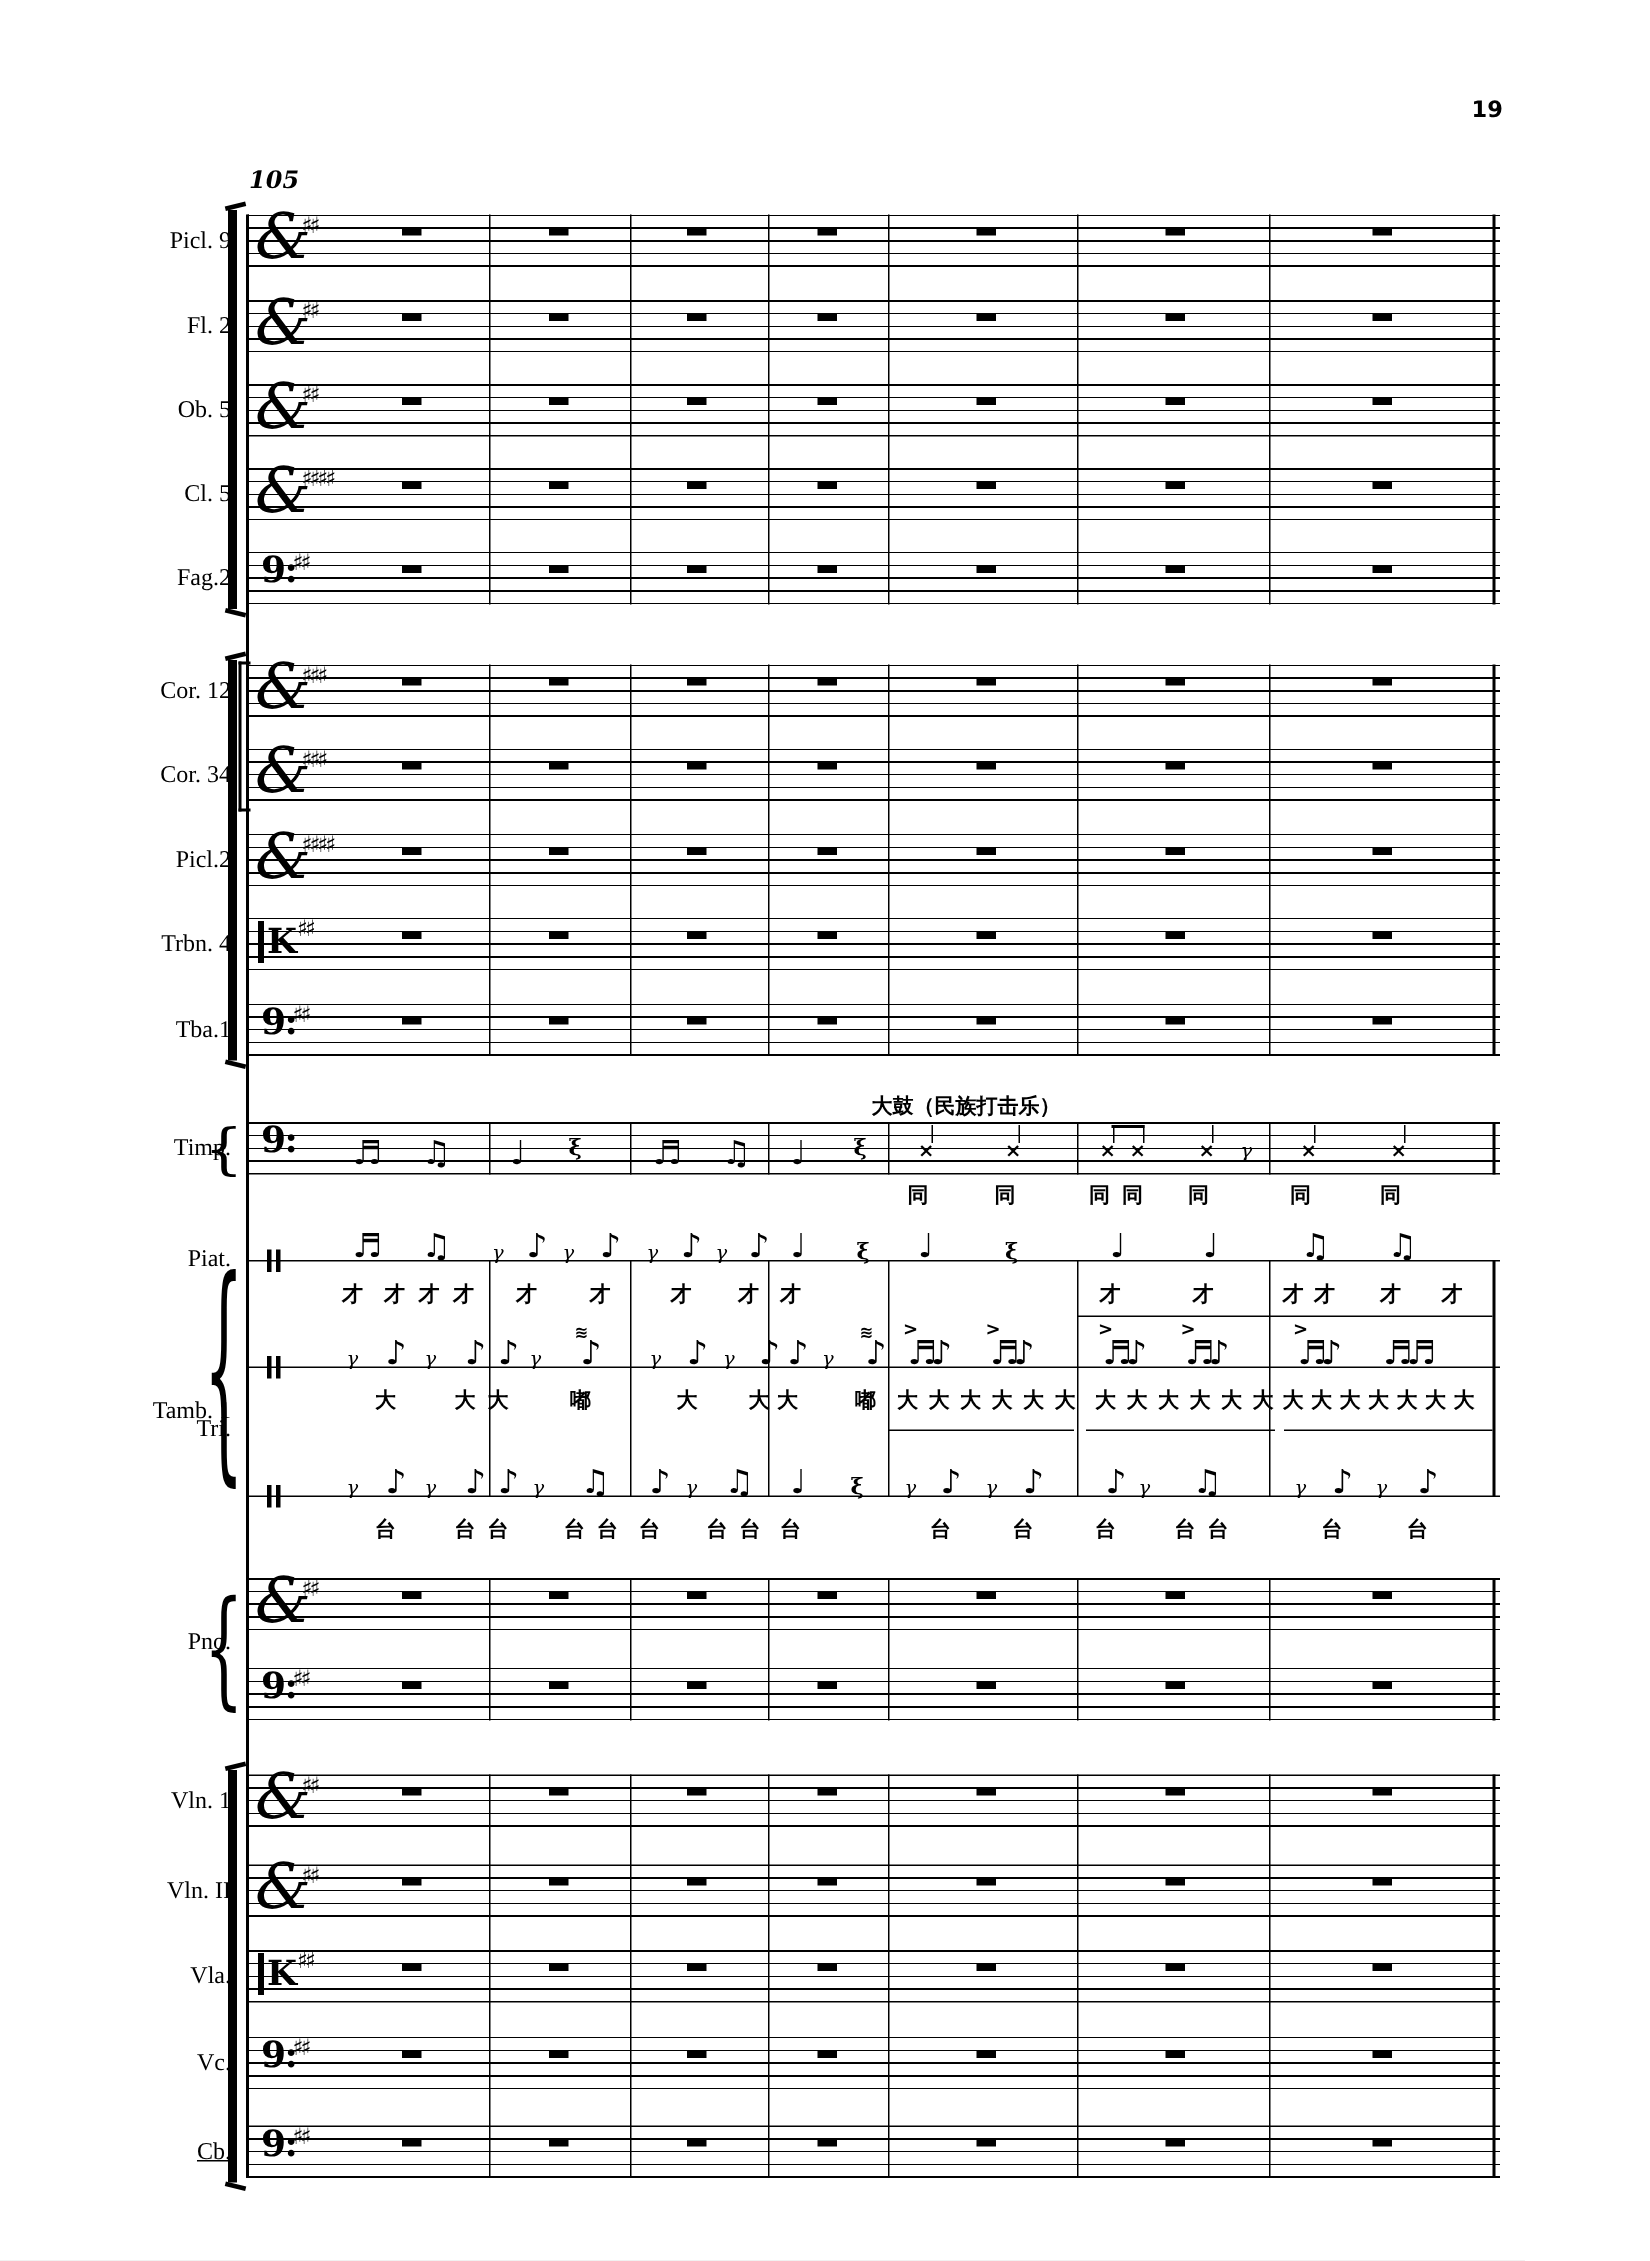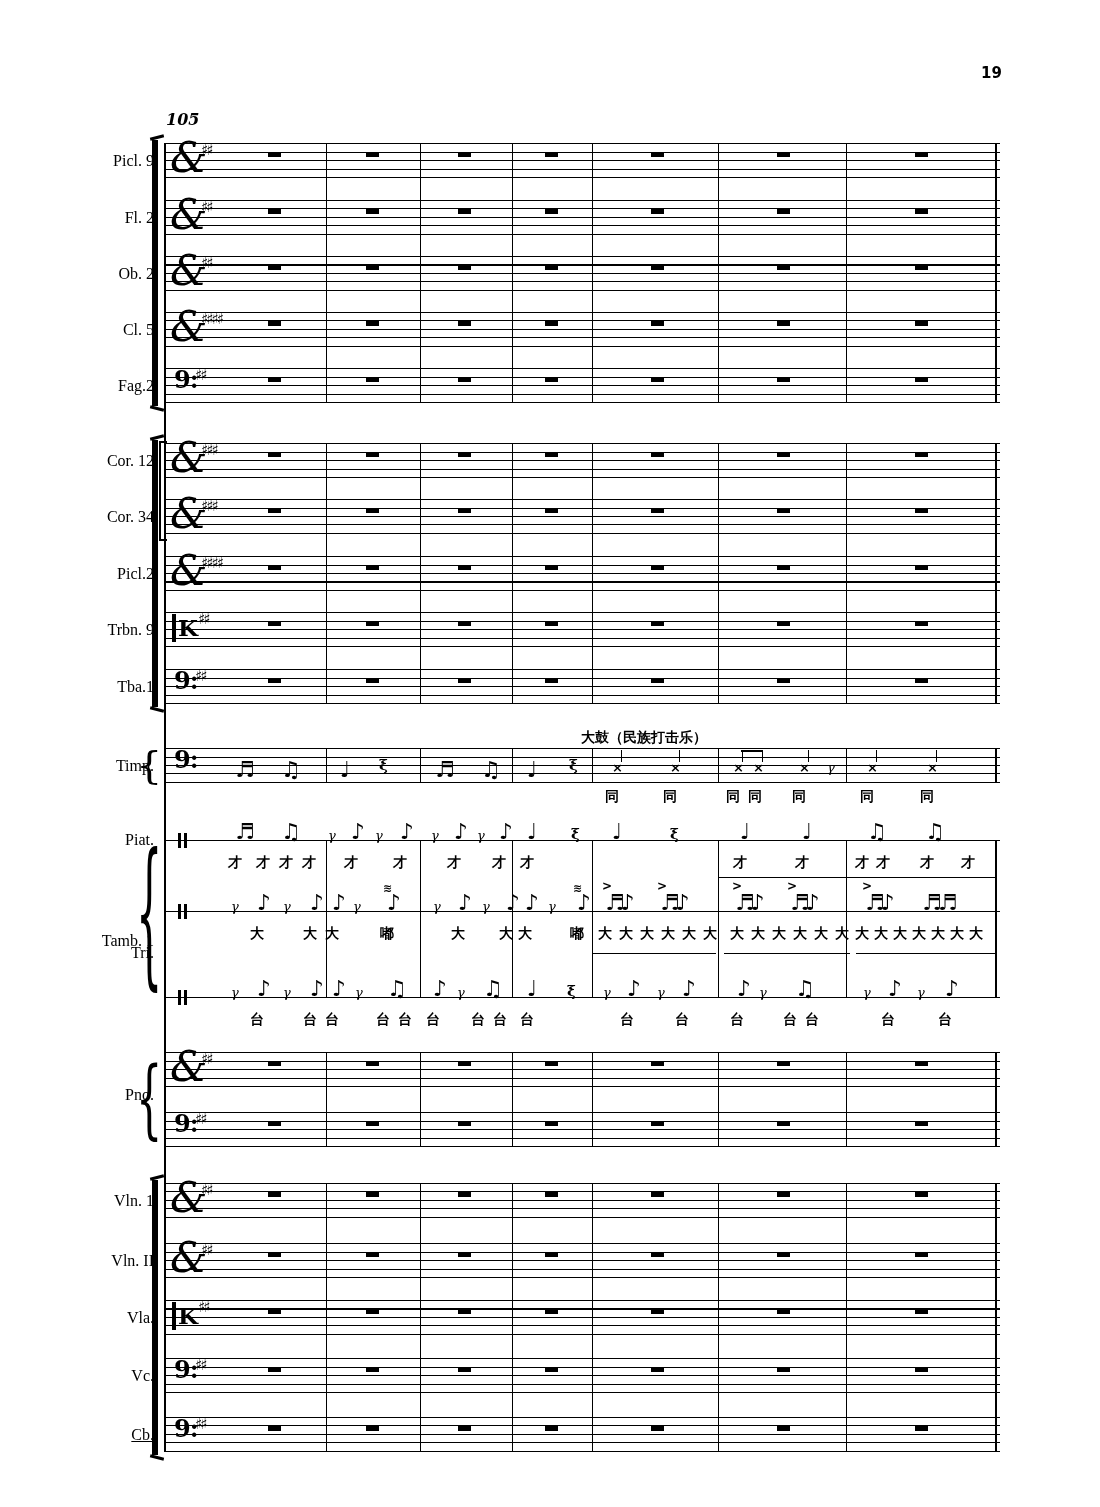--- a/index.html
+++ b/index.html
@@ -138,21 +138,21 @@
         <div class="clef-treble">&amp;</div>
         <div class="keysig" style="left: 36px;">♯♯</div>
         <div class="wrest" style="left: 103px;"></div>
         <div class="wrest" style="left: 201px;"></div>
         <div class="wrest" style="left: 293px;"></div>
         <div class="wrest" style="left: 380px;"></div>
         <div class="wrest" style="left: 486px;"></div>
         <div class="wrest" style="left: 612px;"></div>
         <div class="wrest" style="left: 750px;"></div>
       </div>
-      <div class="label" style="top: 265px;">Ob. 2</div>
+      <div class="label" style="top: 265px;">Ob. 5</div>
       <div class="staff5" style="left: 165px; top: 312px; width: 835px;">
         <div class="clef-treble">&amp;</div>
         <div class="keysig" style="left: 36px;">♯♯♯♯</div>
         <div class="wrest" style="left: 103px;"></div>
         <div class="wrest" style="left: 201px;"></div>
         <div class="wrest" style="left: 293px;"></div>
         <div class="wrest" style="left: 380px;"></div>
         <div class="wrest" style="left: 486px;"></div>
         <div class="wrest" style="left: 612px;"></div>
         <div class="wrest" style="left: 750px;"></div>
@@ -210,21 +210,21 @@
         <div class="clef-alto">K</div>
         <div class="keysig" style="left: 33px;">♯♯</div>
         <div class="wrest" style="left: 103px;"></div>
         <div class="wrest" style="left: 201px;"></div>
         <div class="wrest" style="left: 293px;"></div>
         <div class="wrest" style="left: 380px;"></div>
         <div class="wrest" style="left: 486px;"></div>
         <div class="wrest" style="left: 612px;"></div>
         <div class="wrest" style="left: 750px;"></div>
       </div>
-      <div class="label" style="top: 621px;">Trbn. 9</div>
+      <div class="label" style="top: 621px;">Trbn. 4</div>
       <div class="staff5" style="left: 165px; top: 669px; width: 835px;">
         <div class="clef-bass">9:</div>
         <div class="keysig" style="left: 30px;">♯♯</div>
         <div class="wrest" style="left: 103px;"></div>
         <div class="wrest" style="left: 201px;"></div>
         <div class="wrest" style="left: 293px;"></div>
         <div class="wrest" style="left: 380px;"></div>
         <div class="wrest" style="left: 486px;"></div>
         <div class="wrest" style="left: 612px;"></div>
         <div class="wrest" style="left: 750px;"></div>

